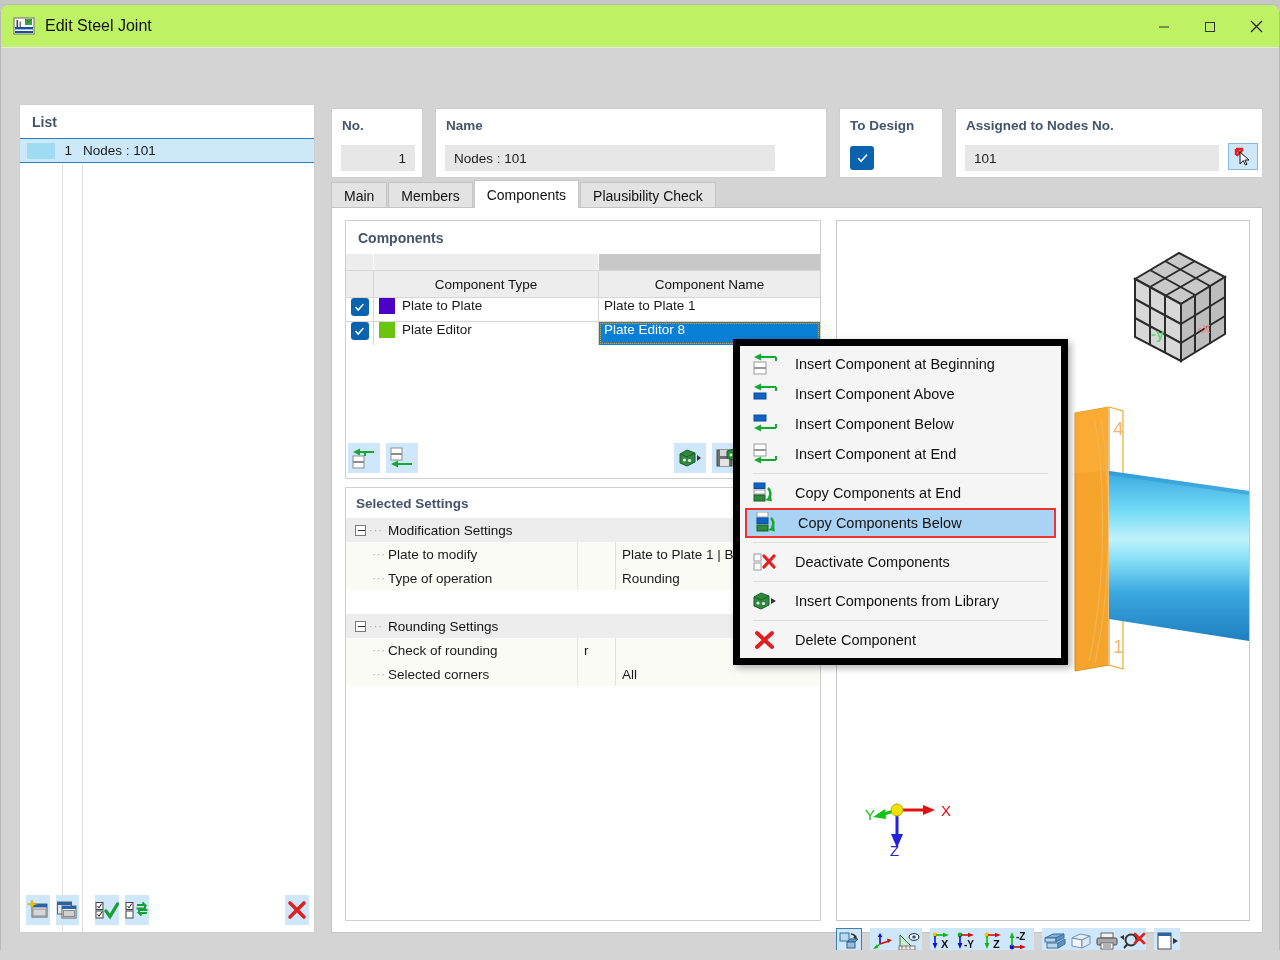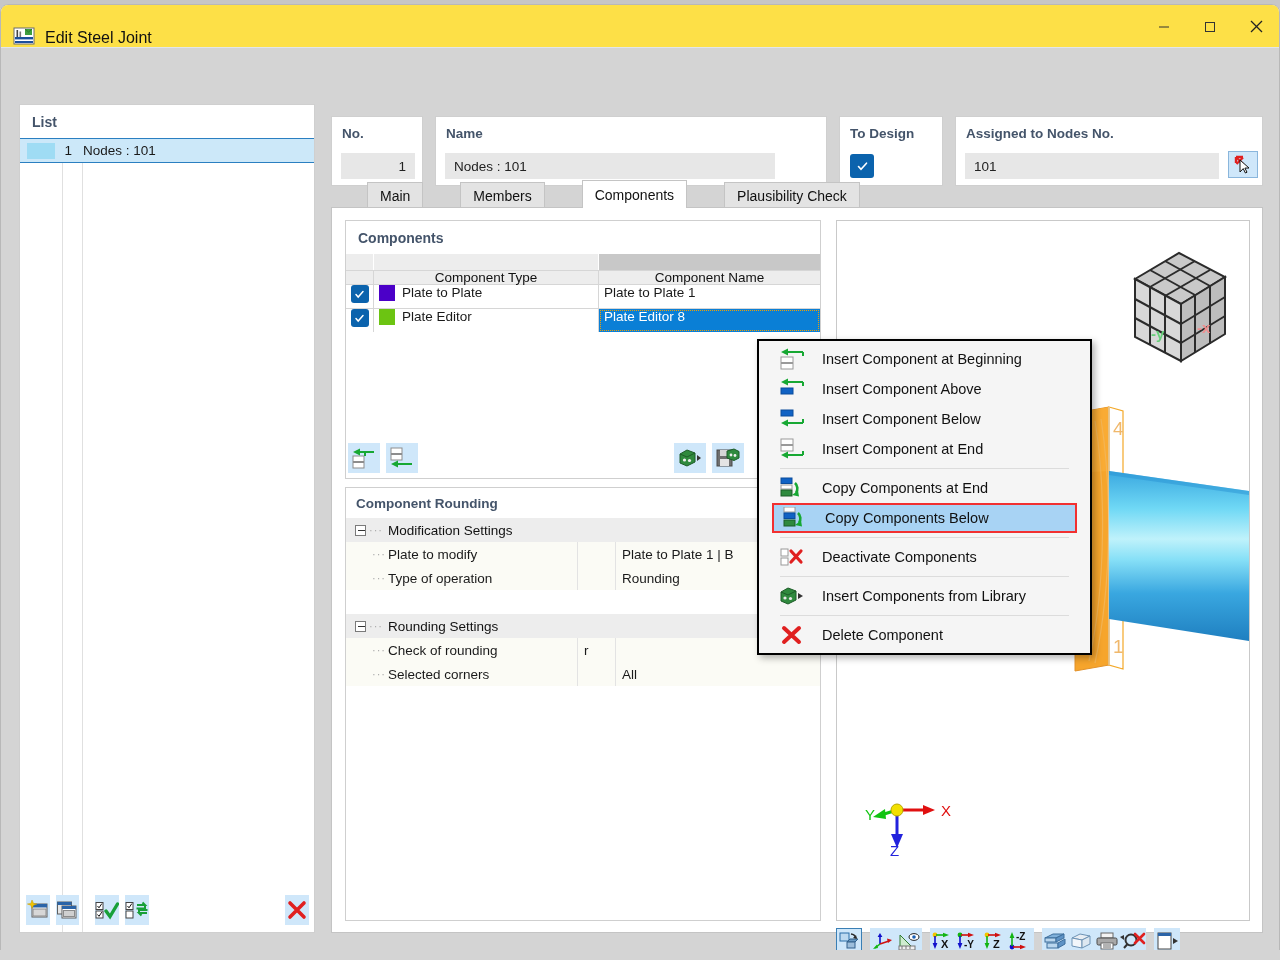--- a/index.html
+++ b/index.html
@@ -23,23 +23,23 @@
 
   
   .win {
     position:absolute; left:0; top:4px; width:1280px; height:952px;
     background:#f0f0f0;
     border:1px solid #b8b8b8;
     border-radius:8px 8px 0 0;
     overflow:hidden;
   }
   .titlebar {
-    position:relative; height:43px; background:#fde047;
+    position:relative; height:43px; background:#bef264;
     border-bottom:1px solid #e2e6ea;
-    display:flex; align-items:flex-end;
+    display:flex; align-items:center;
   }
   .title-icon { margin-left:12px; width:22px; height:22px; position:relative; flex:0 0 auto;}
   .title-text { margin-left:10px; font-size:16px; color:#111; }
   .win-controls { position:absolute; right:0; top:0; height:43px; display:flex; }
   .win-btn {
     width:46px; height:43px; display:flex; align-items:center; justify-content:center;
     font-size:15px; color:#222; cursor:default;
   }
 
   
@@ -74,21 +74,21 @@
     display:flex; align-items:center; justify-content:center; position:relative;
   }
   .tb-sp { width:14px; }
 
   
   .right-panel {
     position:absolute; left:330px; top:56px; width:932px; height:829px;
   }
 
   
-  .hdr-row { position:absolute; left:0; top:12px; height:70px; width:932px; }
+  .hdr-row { position:absolute; left:0; top:4px; height:70px; width:932px; }
   .hdr-box { position:absolute; top:0; background:#fff; border:1px solid #cfcfcf; height:70px; }
   .hdr-label { font-weight:bold; font-size:13.5px; color:#44546a; padding:9px 0 0 10px; }
   .field {
     position:absolute; background:#e7e7e7; height:26px;
     display:flex; align-items:center; font-size:13.5px; color:#222;
   }
   .field.right { justify-content:flex-end; padding-right:9px; }
   .field.leftpad { padding-left:9px; }
   .sqbtn {
     position:absolute; width:30px; height:27px; background:#cfe7fa; border:1px solid #8ab6dc;
@@ -96,38 +96,38 @@
   }
   .checkbox-blue {
     position:absolute; width:24px; height:24px; background:#0b63ad; border-radius:3px;
     display:flex; align-items:center; justify-content:center; color:#fff; font-size:14px;
   }
 
   
   .tabs { position:absolute; left:0; top:76px; height:28px; display:flex; align-items:flex-end;}
   .tab {
     height:26px; padding:0 12px; background:#e3e3e3; border:1px solid #c4c4c4; border-bottom:none;
-    display:flex; align-items:center; font-size:14px; color:#111; margin-right:1px;margin-left:36px;
+    display:flex; align-items:center; font-size:14px; color:#111; margin-right:1px;
   }
   .tab.active { background:#fff; height:28px; border-color:#c4c4c4; position:relative; z-index:3; }
 
   .tab-page {
     position:absolute; left:0; top:103px; width:932px; height:726px;
     background:#fff; border:1px solid #c4c4c4;
   }
 
   
   .comp-panel { position:absolute; left:13px; top:12px; width:476px; height:259px;
      background:#fff; border:1px solid #cfcfcf; }
   .comp-grid { position:absolute; left:0; top:33px; width:474px; }
   .grid-band { display:flex; height:16px; background:#fff;}
   .band-c0 { width:28px; background:#ededed; border-right:1px solid #fff;}
   .band-c1 { width:225px; background:#ededed; border-right:1px solid #fff;}
   .band-c2 { flex:1; background:#c8c8c8; }
-  .grid-head { display:flex; height:14px; background:#ededed; border-top:1px solid #d6d6d6;}
+  .grid-head { display:flex; height:27px; background:#ededed; border-top:1px solid #d6d6d6;}
   .gh { display:flex; align-items:center; justify-content:center; font-size:13.5px; color:#111;
         border-right:1px solid #d6d6d6; }
   .gh.c0 { width:28px; }
   .gh.c1 { width:225px; }
   .gh.c2 { flex:1; border-right:none;}
   .grow { display:flex; height:24px; border-top:1px solid #d6d6d6; }
   .gc { display:flex; align-items:flex-start; border-right:1px solid #d6d6d6; font-size:13.5px; }
   .gc.c0 { width:28px; justify-content:center; }
   .gc.c1 { width:225px; padding-left:5px; }
   .gc.c2 { flex:1; padding-left:5px; border-right:none;}
@@ -173,24 +173,24 @@
   
   .bottom-tb { position:absolute; left:18px; top:902px; height:44px; display:flex; align-items:center; }
   .dlg-buttons { position:absolute; right:18px; top:902px; display:flex; }
   .dbtn {
     width:124px; height:33px; background:#fdfdfd; border:1px solid #c9c9c9; border-radius:4px;
     display:flex; align-items:center; justify-content:center; font-size:14px; color:#111; margin-left:14px;
   }
 
   
   .ctxmenu {
-    position:absolute; left:756px; top:291px; width:335px;
-    background:#f5f5f5; border:2px solid #000000;
+    position:absolute; left:732px; top:291px; width:335px;
+    background:#f5f5f5; border:7px solid #000000;
     box-shadow: 3px 3px 7px rgba(0,0,0,.30);
-    padding:3px 12px; z-index:50;
+    padding:3px 4px; z-index:50;
   }
   .mi { height:30px; display:flex; align-items:center; position:relative; }
   .mi .mtxt { font-size:14.5px; color:#111; padding-left:9px; }
   .mi .micon { width:42px; display:flex; align-items:center; justify-content:center; flex:0 0 auto;}
   .mi.hl {
     background:#a8d3f4; border:2px solid #f23030; height:30px; margin:0 1px;
   }
   .msep { height:1px; background:#dcdcdc; margin:4px 9px; }
 
   .axisind { position:absolute; left:866px; top:757px; width:90px; height:62px; }
@@ -441,21 +441,21 @@
                   <path d="M11 3 L18 1 L23 3.5 L23 10 L18 12.5 L11 10 Z" fill="#2f8a3e" stroke="#1d5c28"></path>
                   <circle cx="15" cy="7" r="1.4" fill="#eee"></circle>
                     <circle cx="19" cy="7.5" r="1.4" fill="#eee"></circle>
                 </svg>
               </div>
             </div>
           </div>
 
           <div class="set-panel">
             <div class="set-cap">
-              <span>Component Rounding</span>
+              <span>Selected Settings</span>
               <span>Pla</span>
             </div>
             <div class="set-rows">
 
               <div class="srow group">
                 <div class="sc-tree" style="display:flex;align-items:center;padding-left:9px;">
                   <span class="expander"></span>
                   <span class="dots" style="margin-left:3px;">···</span>
                 </div>
                 <div class="grouplabel">Modification Settings</div>

